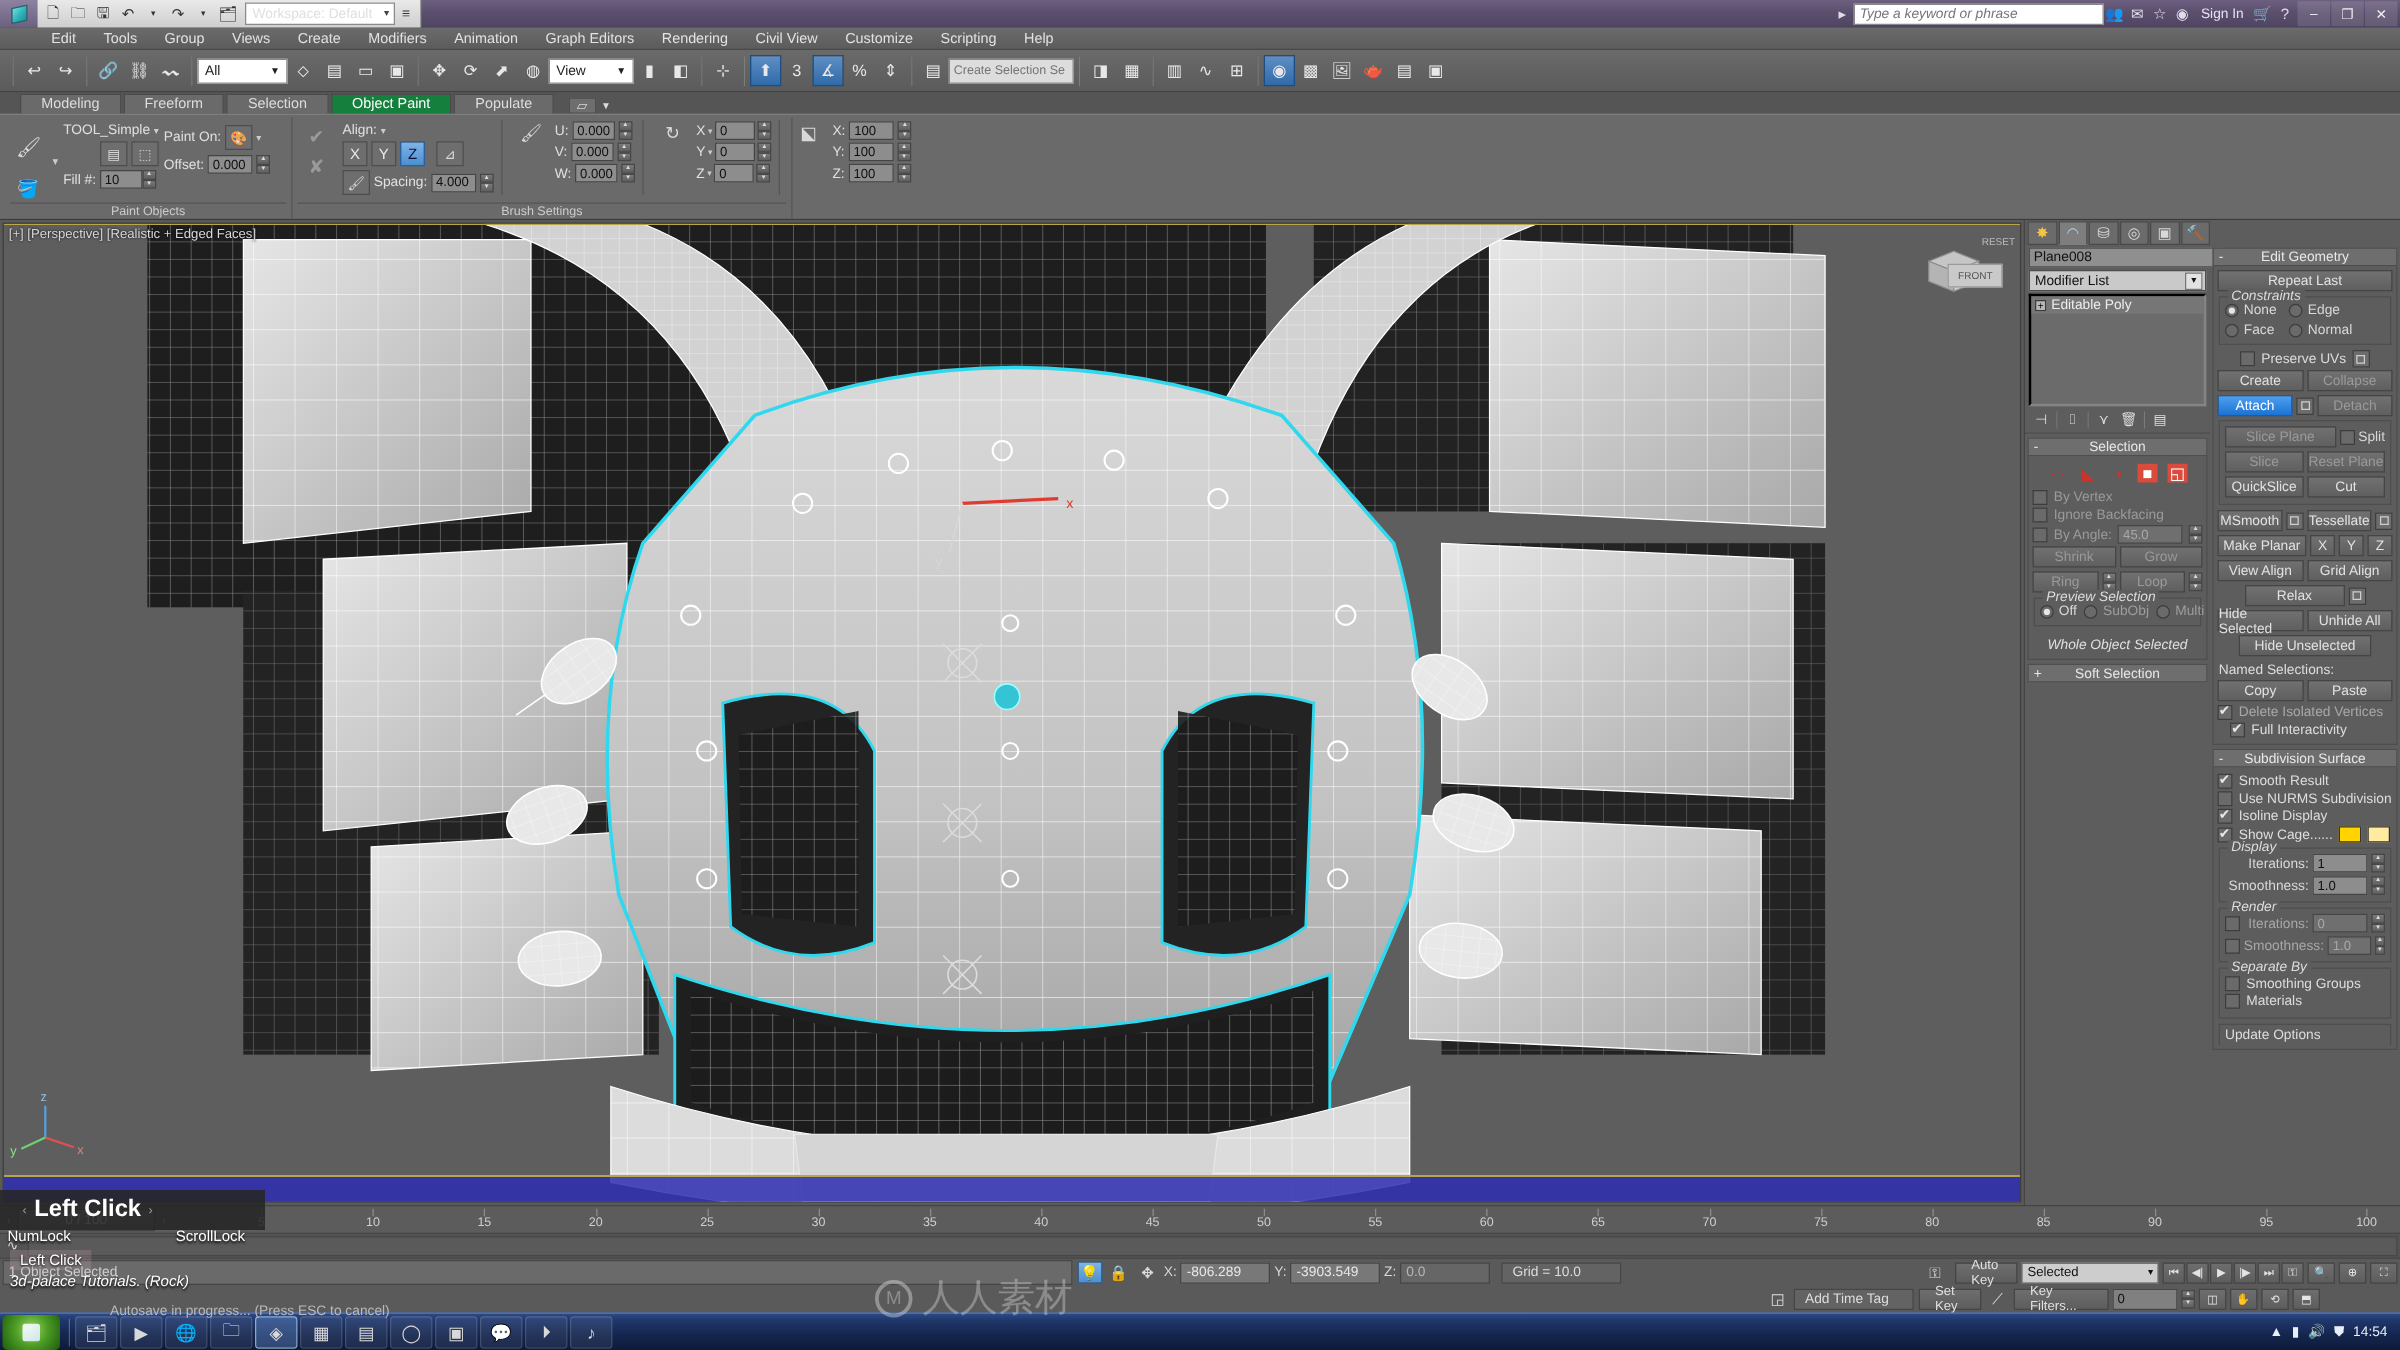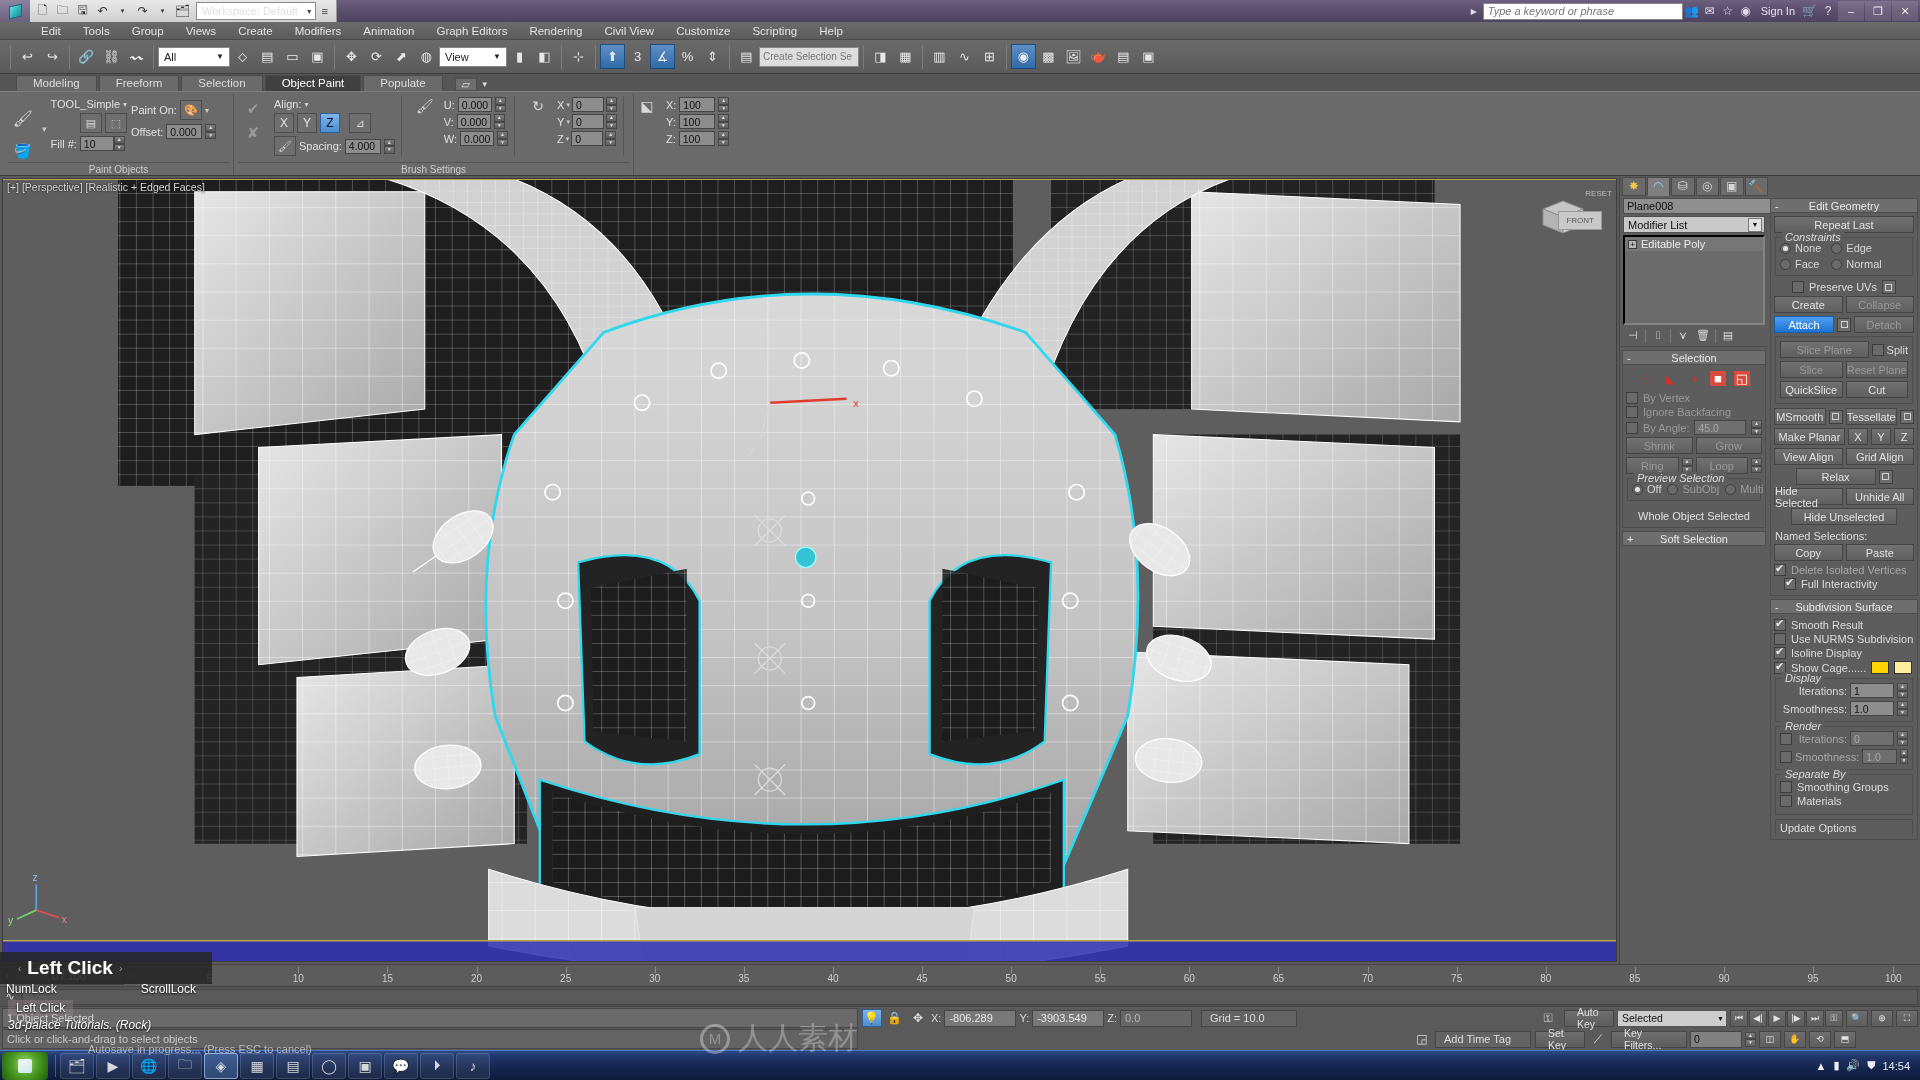--- a/index.html
+++ b/index.html
@@ -69,21 +69,21 @@
   .combo .arr { margin-left:auto; font-size:8px; padding:0 3px; }
   .selsetbox { width:100px; height:20px; background:#ddd; color:#333; border:1px solid #888;
                font-size:10px; padding:2px 3px; font-style:normal; }
 
   
   .ribbon { flex:0 0 96px; background:#5d5d5d; border-bottom:1px solid #3a3a3a;
             display:flex; flex-direction:column; }
   .ribtabs { height:17px; display:flex; align-items:flex-end; padding-left:16px; background:#555; }
   .ribtab { padding:1px 16px 2px; font-size:11.5px; color:#ddd; background:#6a6a6a;
             border:1px solid #4b4b4b; border-bottom:none; margin-right:2px; }
-  .ribtab.active { background:#404040; color:#fff; }
+  .ribtab.active { background:#15803d; color:#fff; }
   .ribbody { flex:1; display:flex; background:#6a6a6a; border-top:1px solid #7e7e7e;
              padding:2px 0 0 4px; position:relative; }
   .rgroup { display:flex; flex-direction:column; border-right:1px solid #555; padding:0 4px;
             position:relative; }
   .rgrow { display:flex; align-items:center; gap:3px; }
   .rglabel { text-align:center; font-size:10px; color:#ccc; margin-top:auto; padding-top:1px;
              border-top:1px solid #555; }
   .bigbtn { width:30px;height:44px; display:flex; flex-direction:column; align-items:center;
             justify-content:center; font-size:16px; }
   .lbl { font-size:11px; color:#e0e0e0; white-space:nowrap; }
@@ -163,21 +163,21 @@
   .numfld { height:15px; background:#8d8d8d; border:1px solid #454545; color:#111; font-size:10.5px;
             padding:0 3px; display:flex; align-items:center; }
   .numfld.dim { background:#6f6f6f; color:#a8a8a8; }
   .spinner { width:11px;height:15px; display:flex; flex-direction:column; }
   .spinner div { flex:1; background:linear-gradient(to bottom,#7b7b7b,#5e5e5e); border:1px solid #474747;
                  font-size:5px; line-height:5px; text-align:center; color:#ddd; }
   .selicons { display:flex; justify-content:center; gap:8px; padding:3px 0 4px; }
   .selicons .si { width:16px;height:15px; display:flex;align-items:center;justify-content:center;
                   font-size:13px; color:#c9352c; }
   .selicons .si.act { background:#d94b3c; color:#fff; }
-  .centertxt { text-align:center; font-size:11px; color:#e0e0e0; padding:5px 0 2px; }
+  .centertxt { text-align:center; font-size:11px; color:#e0e0e0; padding:5px 0 2px;font-style:italic; }
   .swatch { width:18px;height:13px; border:1px solid #333; }
 
   
   .timeslider { height:22px; flex:0 0 22px; background:#5c5c5c; display:flex;
                 align-items:center; border-top:1px solid #444; position:relative; }
   .tsbtn { width:14px;height:18px; display:flex;align-items:center;justify-content:center;
            font-size:9px; color:#ddd; }
   .tsfield { height:18px; min-width:110px; background:linear-gradient(to bottom,#767676,#636363);
              border:1px solid #434343; display:flex; align-items:center; justify-content:center;
              font-size:11px; color:#eaeaea; }
@@ -1114,21 +1114,20 @@
   </div>
 
   <div class="trackbar">
     <div class="tbicon">∿</div>
     <div class="tbtrack"></div>
   </div>
 
   <div class="statusbar">
     <div class="sbleft">
       <div class="sbl1">1 Object Selected</div>
-      <div class="sbl2">Click or click-and-drag to select objects</div>
     </div>
 
     <div class="sbmid">
       <div class="sbrow">
         <div class="sbicon on">💡</div>
         <div class="sbicon">🔒</div>
         <div class="sbicon">✥</div>
         <span style="font-size:11px">X:</span>
         <span class="coordfield">-806.289</span>
         <span style="font-size:11px">Y:</span>

